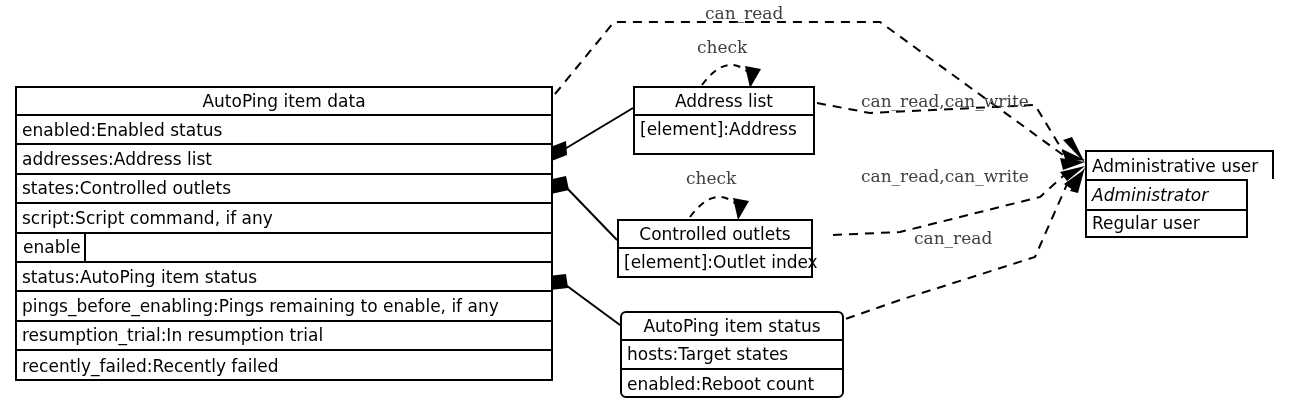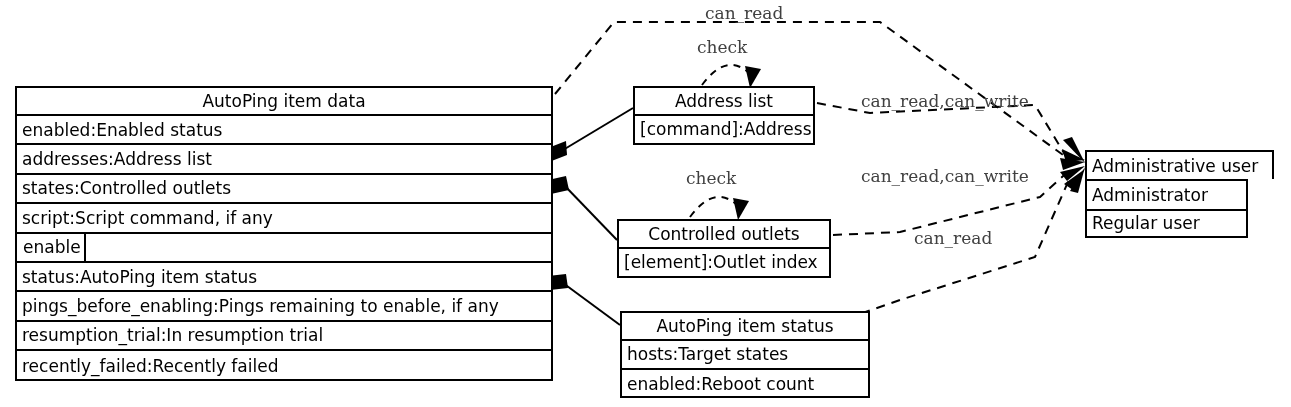--- a/index.html
+++ b/index.html
@@ -19,34 +19,34 @@
   #main-class{left:15px;top:86px;width:538px;height:295px;}
   #main-class .uml-row{height:29.4px;font-size:17px;color:#000;}
   #main-class .uml-row.hdr{height:28px;}
 
   .op-row{padding:0 !important;}
   .op-name{width:69px;box-sizing:border-box;padding:0 6px;
            border-right:2px solid #000;height:100%;display:flex;align-items:center;}
   .op-sig{flex:1;display:flex;align-items:center;justify-content:center;padding:0 6px;}
 
   
-  #address-list{left:633px;top:86px;width:182px;height:59px;}
+  #address-list{left:633px;top:86px;width:182px;height:69px;}
   #address-list .uml-row{height:27.5px;font-size:17px;}
-  #controlled-outlets{left:617px;top:219px;width:214px;height:59px;}
+  #controlled-outlets{left:617px;top:219px;width:196px;height:59px;}
   #controlled-outlets .uml-row{height:27.5px;font-size:17px;}
-  #item-status{left:620px;top:311px;width:250px;height:87px;}
+  #item-status{left:620px;top:311px;width:224px;height:87px;border-radius:6px;}
   #item-status .uml-row{height:28.3px;font-size:17px;}
 
   
   #admin-user{left:1085px;top:150px;width:189px;height:80px;border:none;}
   #admin-user .uml-row{height:29.3px;font-size:17px;border:2px solid #000;
                        border-bottom-width:0;box-sizing:border-box;background:#fff;}
   #admin-user .uml-row.last{border-bottom-width:2px;}
   #admin-user .r0{width:189px;}
-  #admin-user .r1{width:163px;}
+  #admin-user .r1{width:163px;font-style:italic;}
   #admin-user .r2{width:163px;}
 
   
   .elabel{position:absolute;font-family:"DejaVu Serif",serif;font-size:17px;
           color:#404040;white-space:nowrap;background:transparent;}
 
   svg .dash{fill:none;stroke:#000;stroke-width:2;stroke-dasharray:9 7;}
   svg .dash-small{fill:none;stroke:#000;stroke-width:2;stroke-dasharray:7 6;}
   svg .solid{fill:none;stroke:#000;stroke-width:2;}
   svg .ahead{fill:#000;stroke:none;}
@@ -140,21 +140,21 @@
     <div class="uml-row">
       <span class="cell-text">recently_failed:Recently failed</span>
     </div>
   </div>
 
   <div class="uml-box" id="address-list">
     <div class="uml-row uml-title">
       <span class="cell-text">Address list</span>
     </div>
     <div class="uml-row">
-      <span class="cell-text">[command]:Address</span>
+      <span class="cell-text">[element]:Address</span>
     </div>
   </div>
 
   <div class="uml-box" id="controlled-outlets">
     <div class="uml-row uml-title">
       <span class="cell-text">Controlled outlets</span>
     </div>
     <div class="uml-row">
       <span class="cell-text">[element]:Outlet index</span>
     </div>

